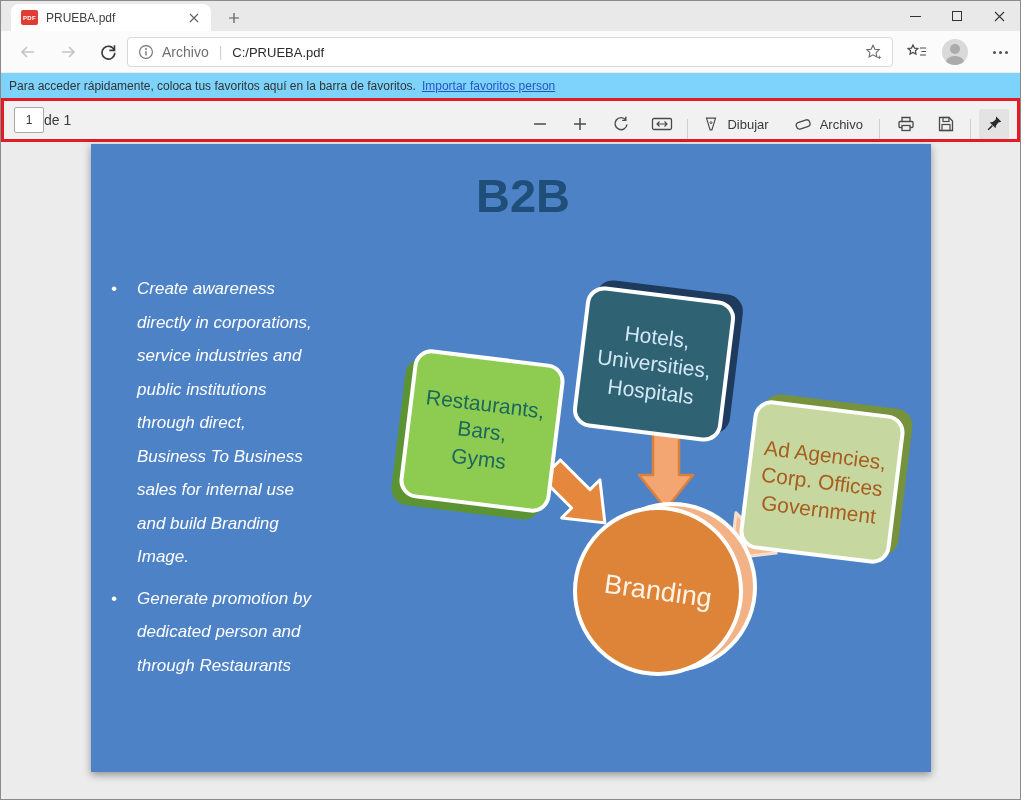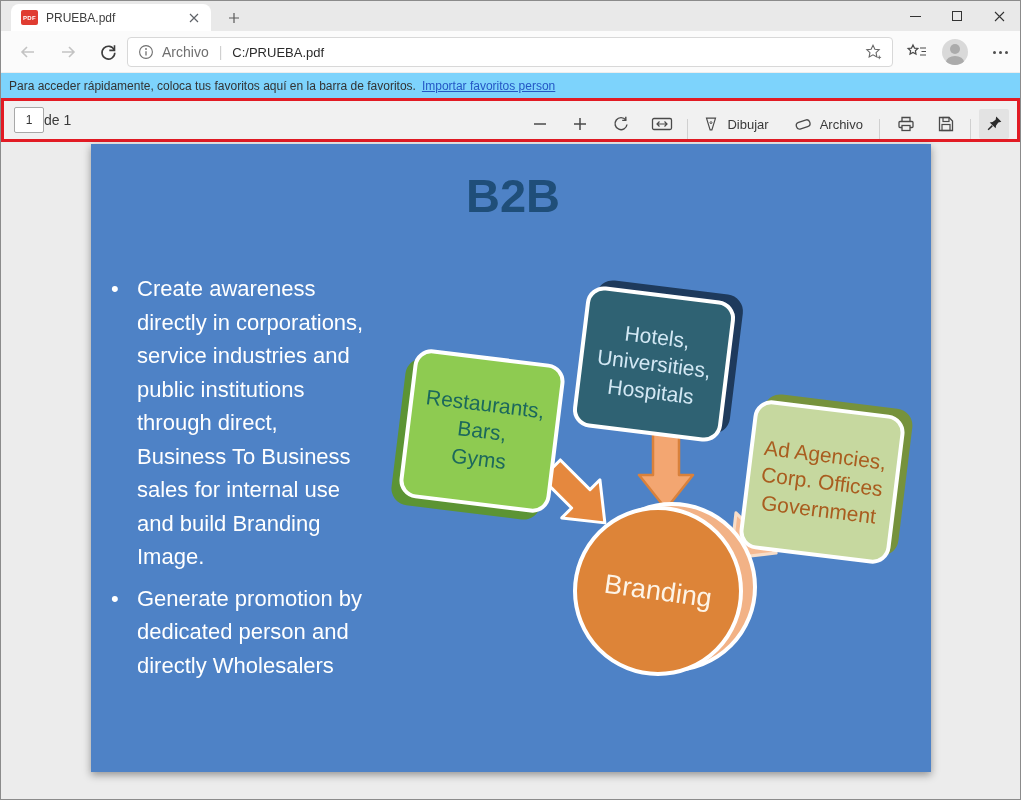--- a/index.html
+++ b/index.html
@@ -50,25 +50,25 @@
   .tb-right { position:absolute; right:8px; top:0; height:38px; display:flex; align-items:flex-end; }
   .tbtn { height:30px; display:flex; align-items:center; justify-content:center; padding:0 4px; border-radius:2px; }
   .tbtn span.lbl { margin-left:7px; font-size:13px; color:#3a3a3a; }
   .tb-sep { width:1px; height:20px; background:#d0d0d0; }
   .pinbtn { background:#e3e3e3; width:30px; height:30px; }.mr8{margin-right:8px}.mr10{margin-right:10px}.mr12{margin-right:12px}.mr14{margin-right:14px}.mr16{margin-right:16px}
 
   
   .content { position:absolute; top:141px; left:0; right:0; bottom:0; background:#ececec; }
   .slide { position:absolute; left:90px; top:2px; width:840px; height:628px; background:#4e82c6;
            box-shadow:0 3px 8px rgba(0,0,0,.38); overflow:hidden; }
-  .slide-title { position:absolute; top:22px; left:2px; width:100%; text-align:center;
+  .slide-title { position:absolute; top:22px; left:12px; width:100%; text-align:center;
                  font-size:47px; line-height:60px; font-weight:600; color:#1f4e79; }
   .bullets { position:absolute; left:18px; top:128px; width:360px; list-style:none; }
-  .bullets li { position:relative; padding-left:28px; font-size:22px; line-height:33.5px;
-                color:#ffffff; white-space:pre-line; }
+  .bullets li { position:relative; padding-left:28px; font-size:17px; line-height:33.5px;
+                color:#ffffff; white-space:pre-line;font-style:italic; }
   .bullets li + li { margin-top:8px; }
   .bullets li::before { content:"\2022"; position:absolute; left:2px; top:0; color:#fff; }
 
   
   .dbox { position:absolute; border:4px solid #fff; border-radius:18px; display:flex; align-items:center;
           justify-content:center; text-align:center; font-size:21px; line-height:1.3; white-space:pre-line; z-index:3; }
   .box-restaurants { left:315px; top:212px; width:152px; height:150px; background:#8ecb51; color:#1c685c;
                      transform:rotate(7deg); box-shadow:-8px 9px 0 -1px #5c9434; }
   .box-hotels { left:488px; top:149px; width:150px; height:142px; background:#2f6273; color:#d3e8f4;
                 transform:rotate(7deg); box-shadow:8px -8px 0 -1px #1e3a5c; }
@@ -248,21 +248,21 @@
 directly in corporations,
 service industries and
 public institutions
 through direct,
 Business To Business
 sales for internal use
 and build Branding
 Image.</li>
         <li>Generate promotion by
 dedicated person and
-directly Wholesalers</li>
+through Restaurants</li>
       </ul>
 
       <svg class="arrows-svg" viewBox="0 0 840 628">
         <path d="M -13 -38 L 13 -38 L 13 4 L 27 4 L 0 38 L -27 4 L -13 4 Z" transform="translate(487,352) rotate(-45)" fill="#e5883e" stroke="#ffffff" stroke-width="3" stroke-linejoin="round"></path>
         <path d="M -13 -38 L 13 -38 L 13 4 L 27 4 L 0 38 L -27 4 L -13 4 Z" transform="translate(575,327)" fill="#f3a671" stroke="#d9813b" stroke-width="2.5" stroke-linejoin="round"></path>
         <path d="M -13 -38 L 13 -38 L 13 4 L 27 4 L 0 38 L -27 4 L -13 4 Z" transform="translate(668,386) rotate(45) scale(1.05)" fill="#f6ba92" stroke="#f8ddc8" stroke-width="3" stroke-linejoin="round"></path>
       </svg>
 
       <div class="dbox box-restaurants">Restaurants,
 Bars,

